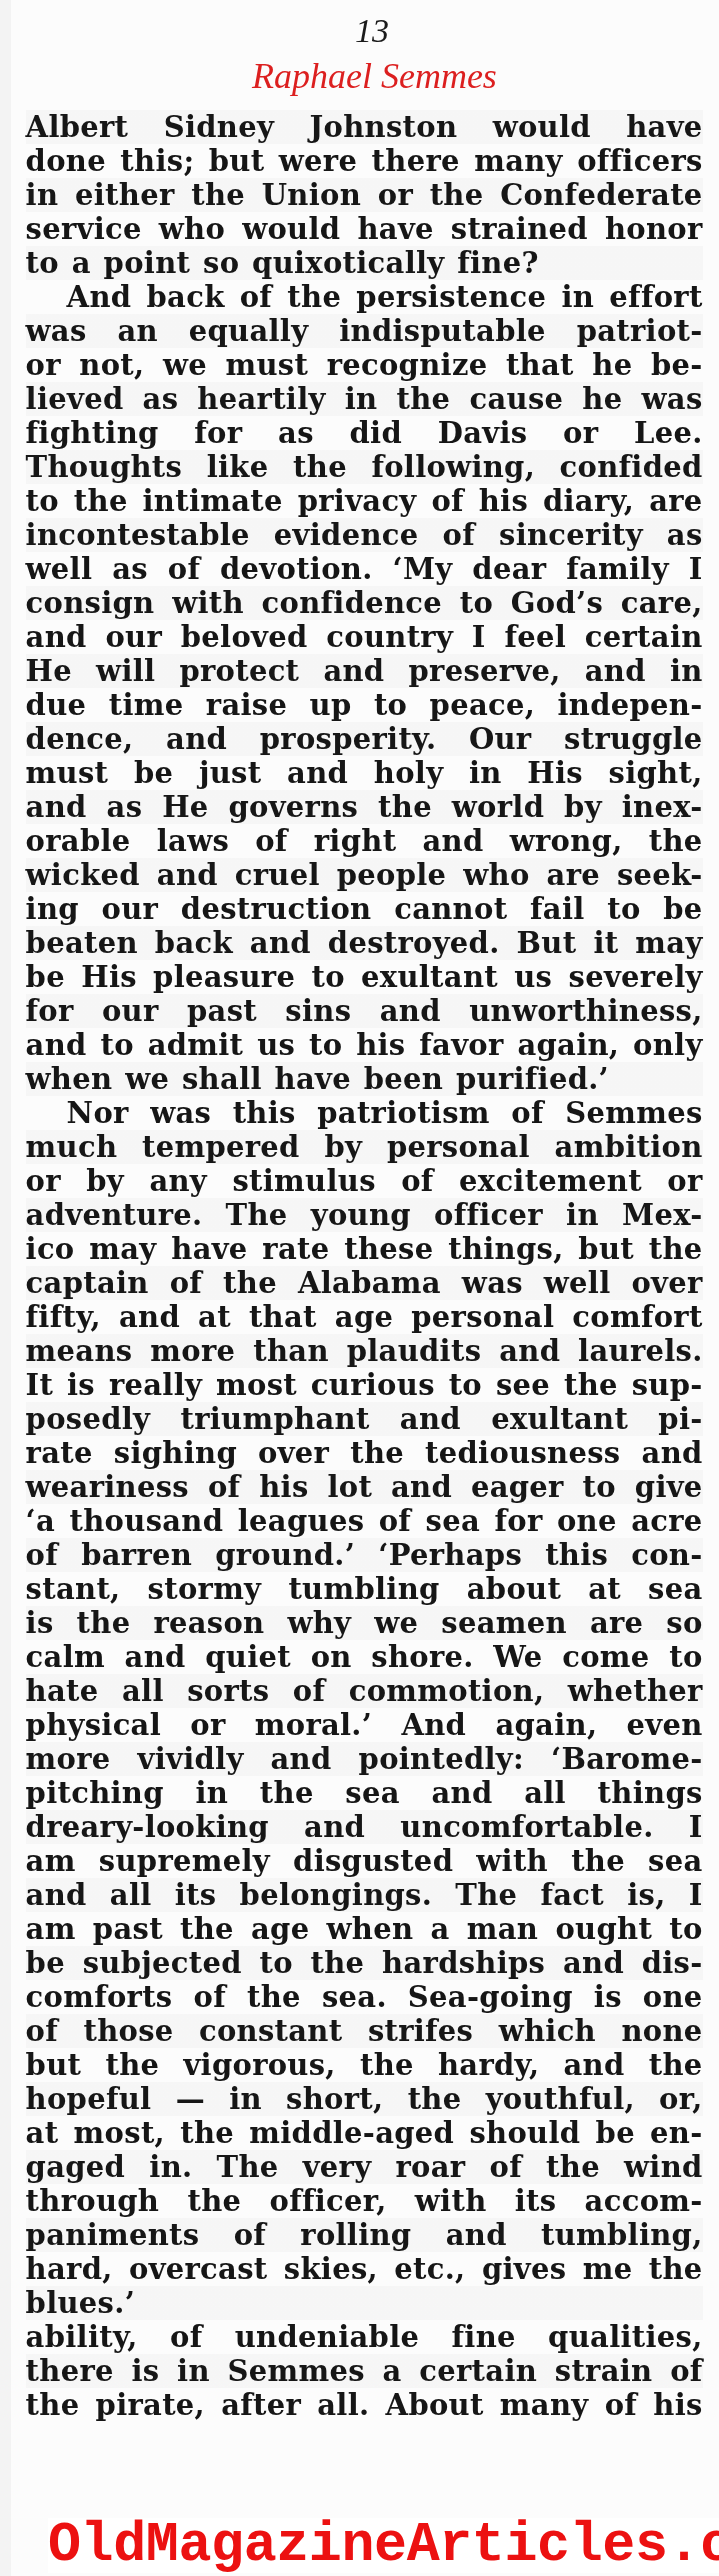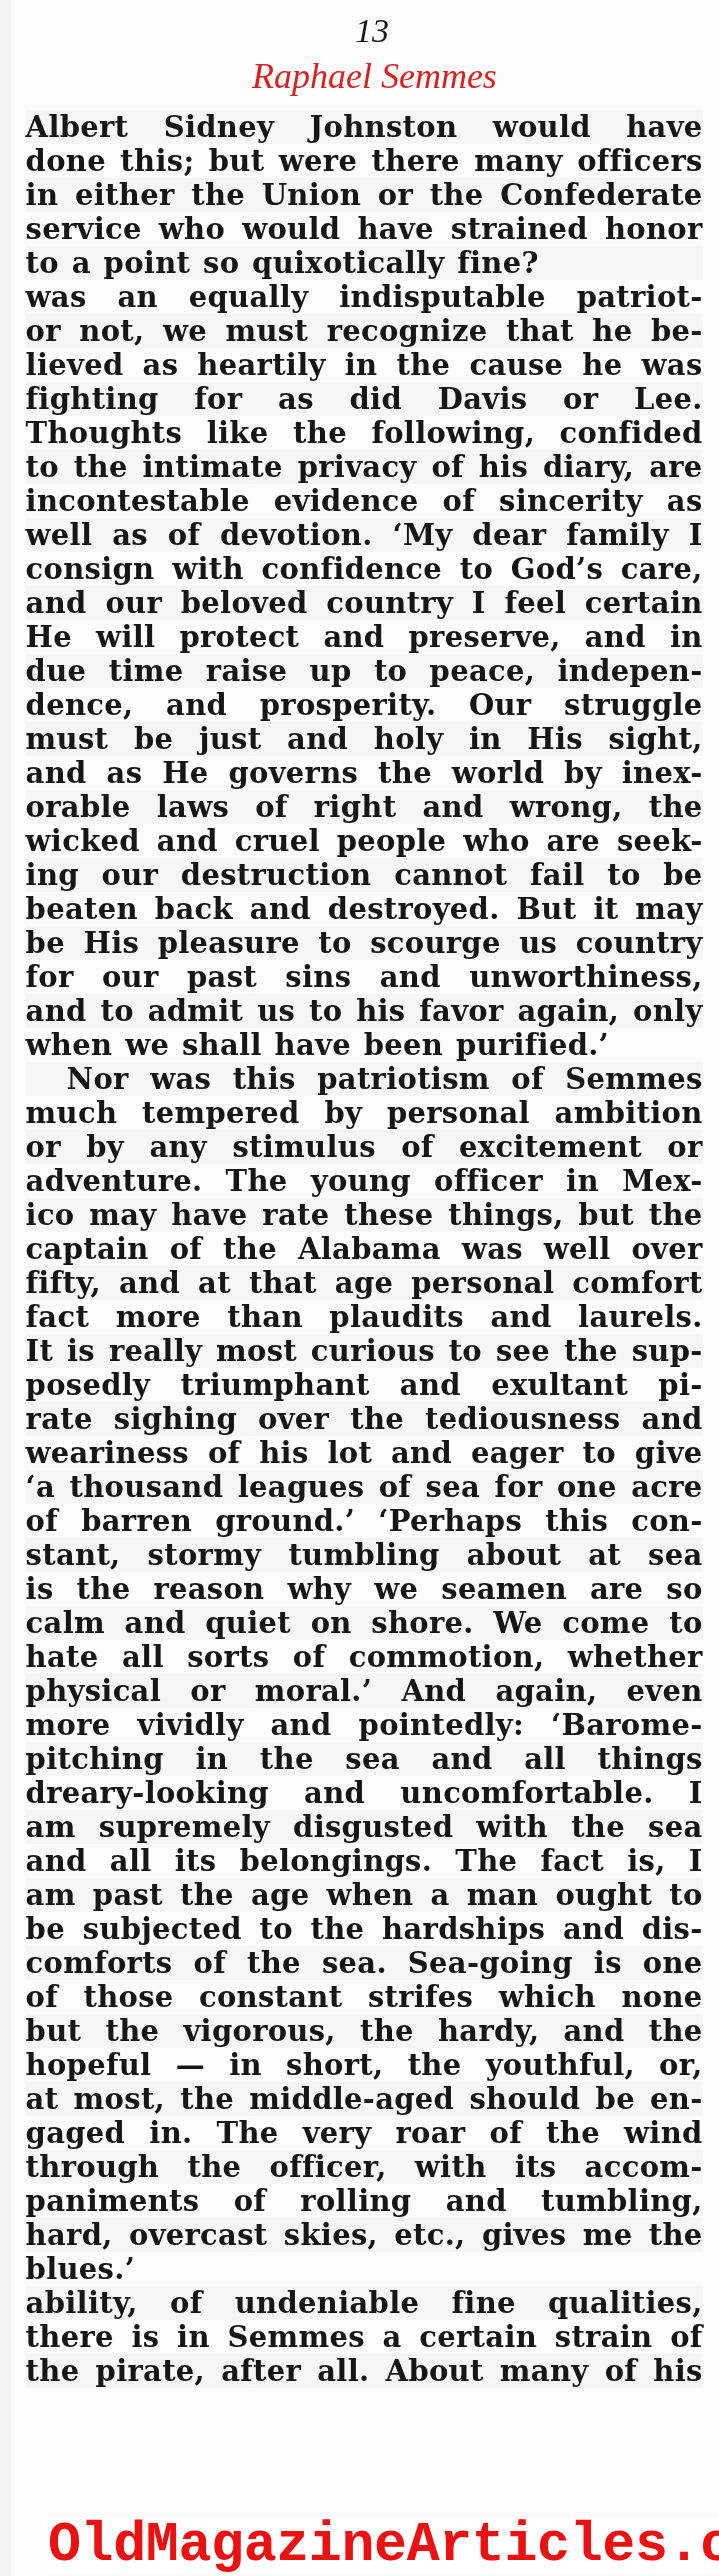--- a/index.html
+++ b/index.html
@@ -58,51 +58,52 @@
 <div class="page-number">13</div>
 
 <h1 class="title">Raphael Semmes</h1>
 
 <div class="body-text" id="article-body" style="color: rgb(22, 22, 22);">
     <div class="line">Albert Sidney Johnston would have</div>
     <div class="line">done this; but were there many officers</div>
     <div class="line">in either the Union or the Confederate</div>
     <div class="line">service who would have strained honor</div>
     <div class="line para-end">to a point so quixotically fine?</div>
+    <div class="line indent">And back of the persistence in effort</div>
     <div class="line">was an equally indisputable patriot-</div>
     <div class="line">or not, we must recognize that he be-</div>
     <div class="line">lieved as heartily in the cause he was</div>
     <div class="line">fighting for as did Davis or Lee.</div>
     <div class="line">Thoughts like the following, confided</div>
     <div class="line">to the intimate privacy of his diary, are</div>
     <div class="line">incontestable evidence of sincerity as</div>
     <div class="line">well as of devotion. ‘My dear family I</div>
     <div class="line">consign with confidence to God’s care,</div>
     <div class="line">and our beloved country I feel certain</div>
     <div class="line">He will protect and preserve, and in</div>
     <div class="line">due time raise up to peace, indepen-</div>
     <div class="line">dence, and prosperity. Our struggle</div>
     <div class="line">must be just and holy in His sight,</div>
     <div class="line">and as He governs the world by inex-</div>
     <div class="line">orable laws of right and wrong, the</div>
     <div class="line">wicked and cruel people who are seek-</div>
     <div class="line">ing our destruction cannot fail to be</div>
     <div class="line">beaten back and destroyed. But it may</div>
-    <div class="line">be His pleasure to scourge us country</div>
+    <div class="line">be His pleasure to exultant us severely</div>
     <div class="line">for our past sins and unworthiness,</div>
     <div class="line">and to admit us to his favor again, only</div>
     <div class="line para-end">when we shall have been purified.’</div>
     <div class="line indent">Nor was this patriotism of Semmes</div>
     <div class="line">much tempered by personal ambition</div>
     <div class="line">or by any stimulus of excitement or</div>
     <div class="line">adventure. The young officer in Mex-</div>
     <div class="line">ico may have rate these things, but the</div>
     <div class="line">captain of the Alabama was well over</div>
     <div class="line">fifty, and at that age personal comfort</div>
-    <div class="line">fact more than plaudits and laurels.</div>
+    <div class="line">means more than plaudits and laurels.</div>
     <div class="line">It is really most curious to see the sup-</div>
     <div class="line">posedly triumphant and exultant pi-</div>
     <div class="line">rate sighing over the tediousness and</div>
     <div class="line">weariness of his lot and eager to give</div>
     <div class="line">‘a thousand leagues of sea for one acre</div>
     <div class="line">of barren ground.’ ‘Perhaps this con-</div>
     <div class="line">stant, stormy tumbling about at sea</div>
     <div class="line">is the reason why we seamen are so</div>
     <div class="line">calm and quiet on shore. We come to</div>
     <div class="line">hate all sorts of commotion, whether</div>

